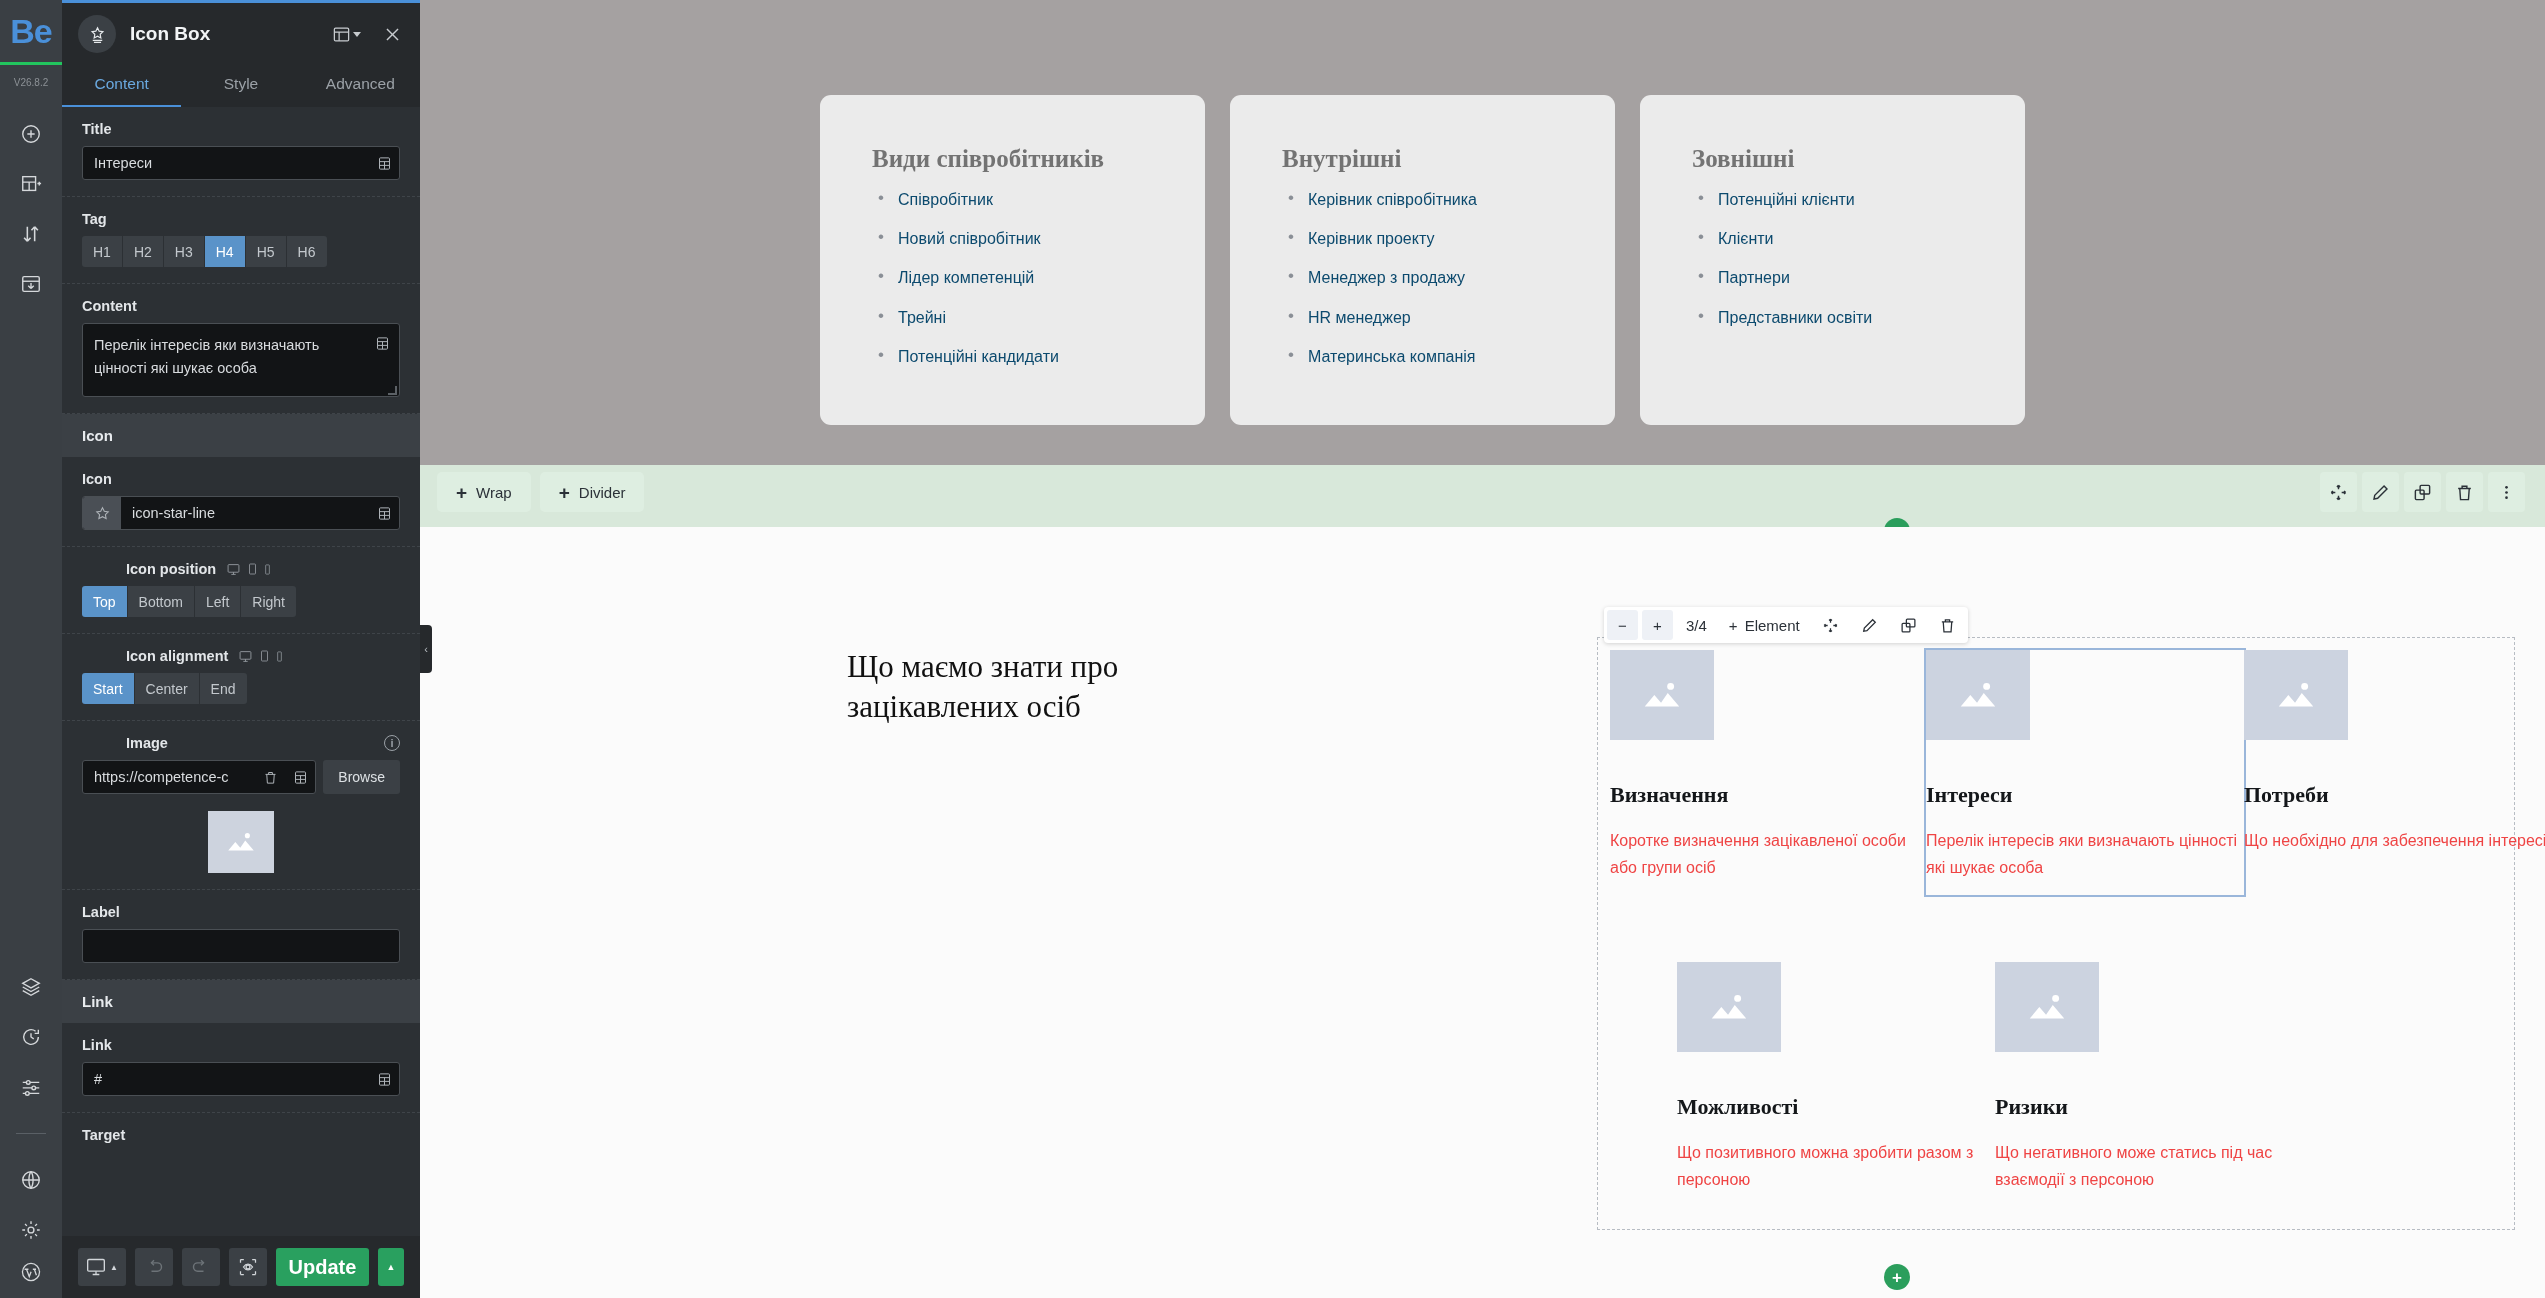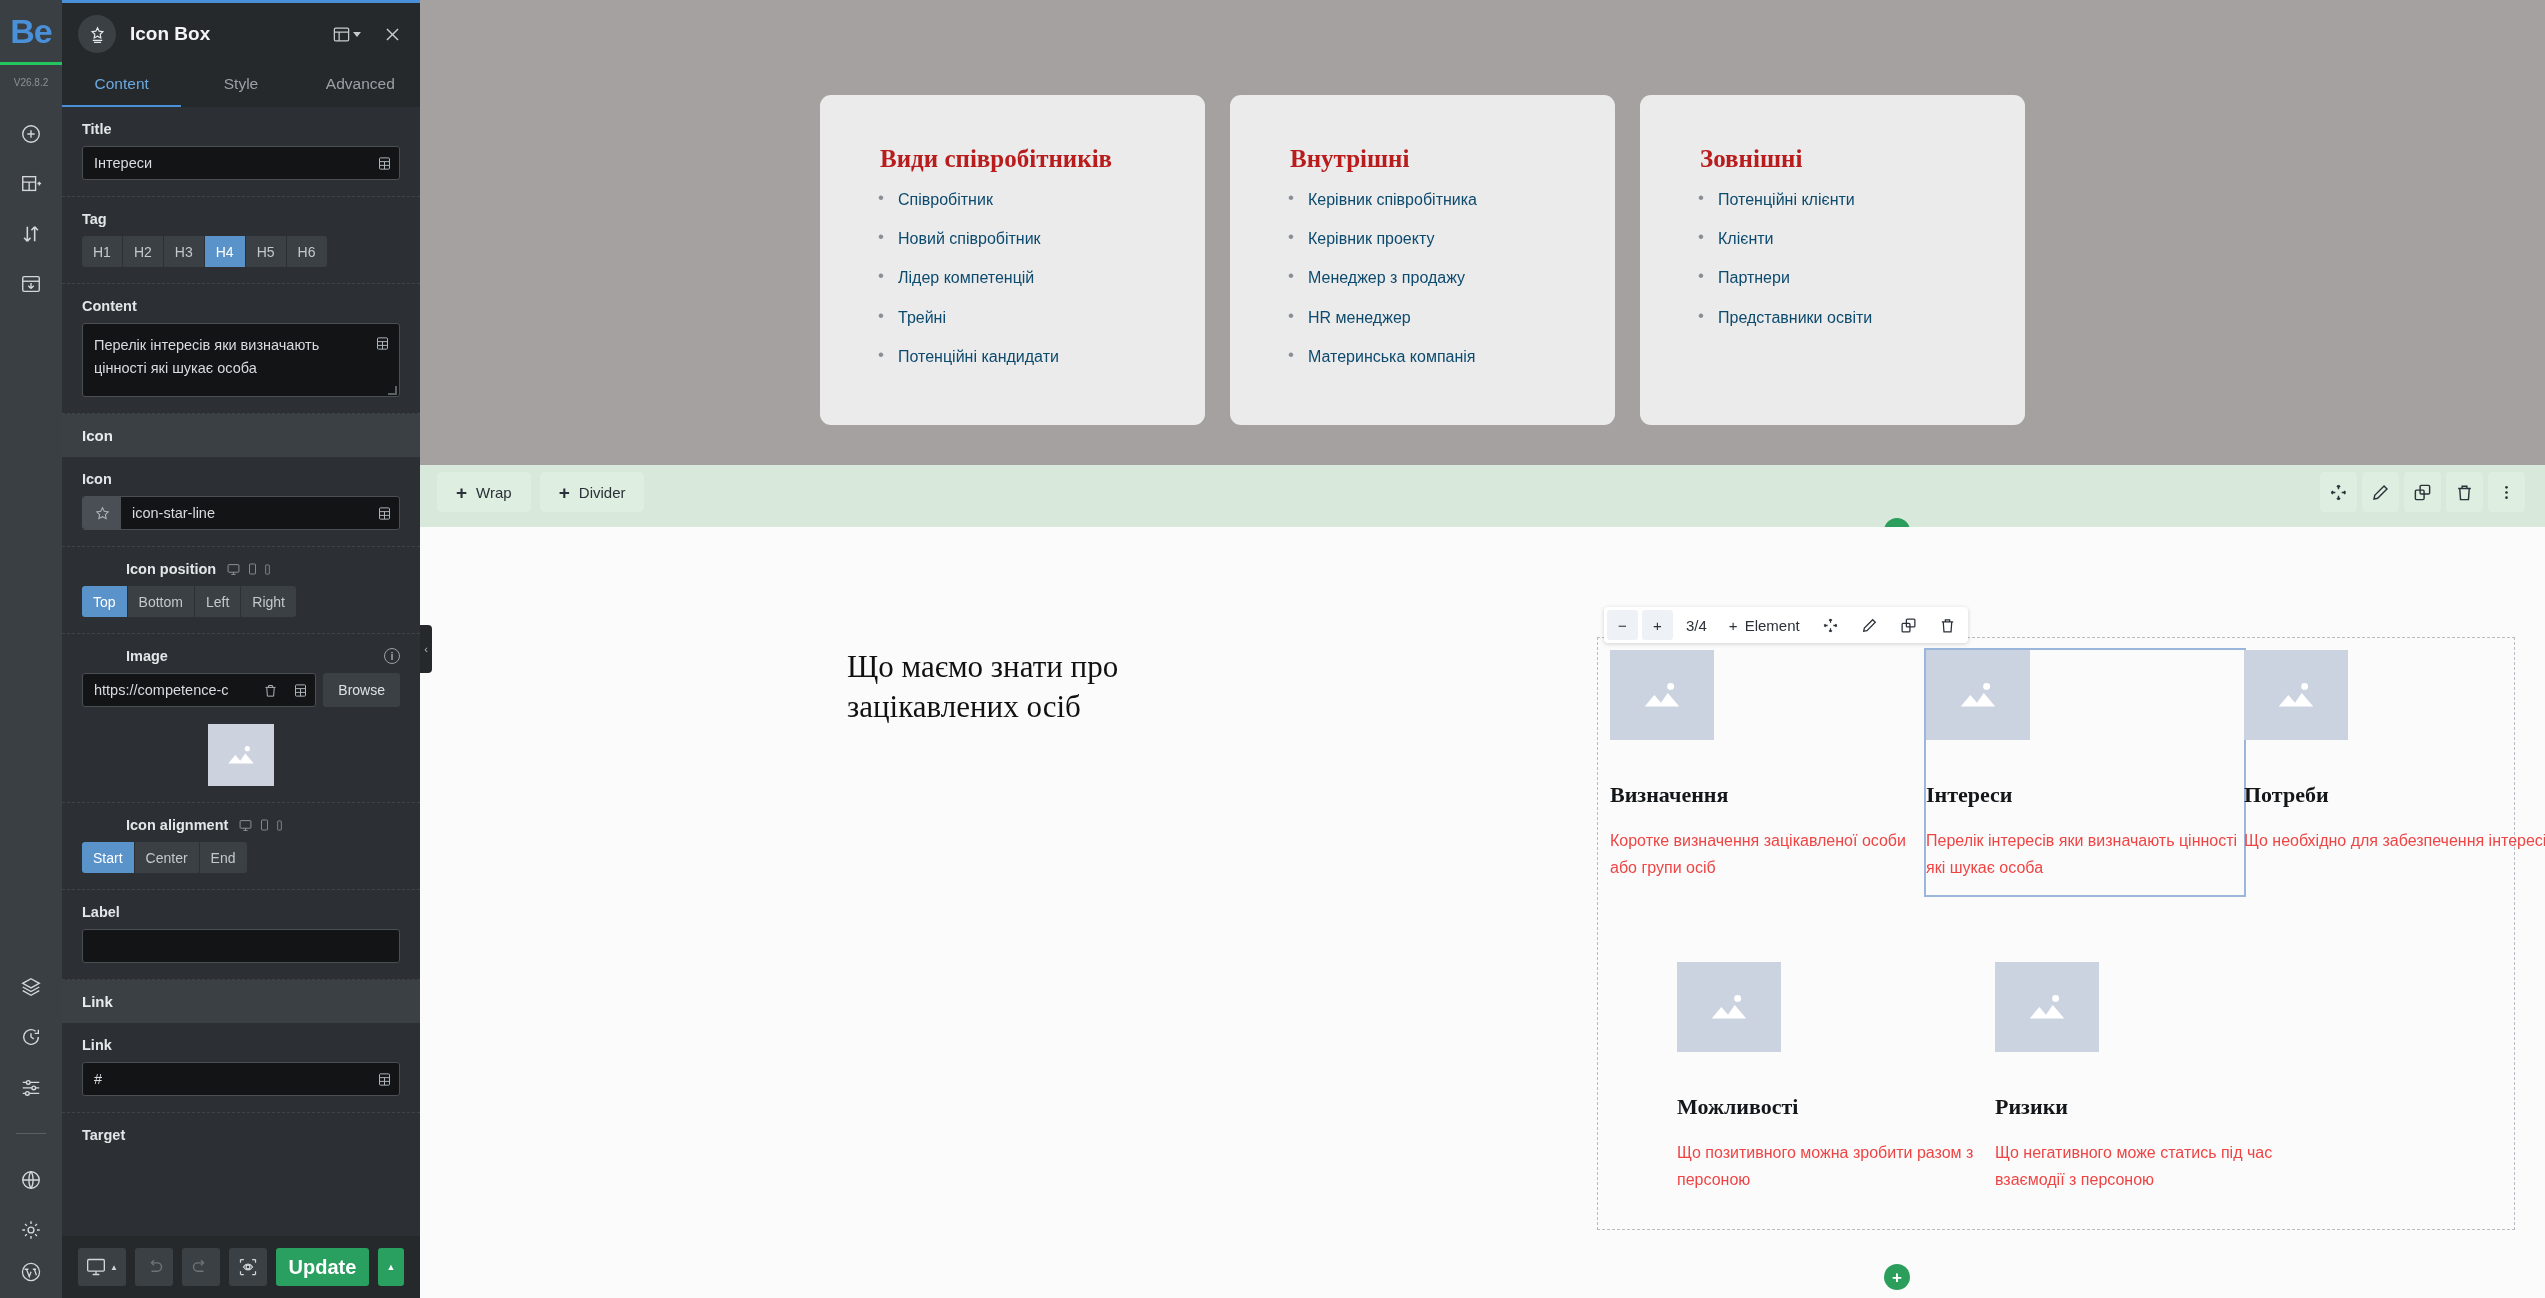--- a/index.html
+++ b/index.html
@@ -159,22 +159,22 @@
     background: #a5a1a1;
   }
   .cards-wrap {
     position: absolute; left: 400px; top: 95px; display: flex; gap: 25px;
   }
   .card {
     width: 385px; height: 330px; background: #ebebeb; border-radius: 11px;
     padding: 50px 45px 0 52px;
   }
   .card h3 {
-    font-family: "Liberation Serif", serif; font-size: 25px; color: #b91c1c;
-    font-weight: bold; margin-bottom: 17px; margin-left: 8px;
+    font-family: "Liberation Serif", serif; font-size: 25px; color: #737373;
+    font-weight: bold; margin-bottom: 17px;
   }
   .card ul { list-style: none; }
   .card li {
     font-size: 16px; color: #0c4a6e; padding-left: 26px; position: relative;
     margin-bottom: 20px; line-height: 1.2;
   }
   .card li:before {
     content: "•"; position: absolute; left: 6px; top: -2px;
     font-size: 17px; color: #8a8f96;
   }
@@ -442,20 +442,43 @@
             <svg width="7" height="11" viewBox="0 0 12 24" fill="none" stroke="currentColor" stroke-width="1.6">
                 <rect x="2" y="2" width="8" height="20" rx="1.2"></rect>
               </svg>
           </span>
         </div>
         <div class="seg">
           <div class="seg-item on">Top</div>
           <div class="seg-item">Bottom</div>
           <div class="seg-item">Left</div>
           <div class="seg-item">Right</div>
+        </div>
+      </div>
+
+      <div class="field">
+        <div class="field-label row">
+          <span>Icon alignment</span>
+          <span class="dev-icons">
+            <svg width="15" height="13" viewBox="0 0 24 24" fill="none" stroke="currentColor" stroke-width="1.6">
+                <rect x="2" y="3" width="20" height="14" rx="1.5"></rect>
+                <path d="M8 21h8M12 17v4"></path>
+              </svg>
+            <svg width="9" height="12" viewBox="0 0 16 24" fill="none" stroke="currentColor" stroke-width="1.6">
+                <rect x="2" y="2" width="12" height="20" rx="1.5"></rect>
+              </svg>
+            <svg width="7" height="11" viewBox="0 0 12 24" fill="none" stroke="currentColor" stroke-width="1.6">
+                <rect x="2" y="2" width="8" height="20" rx="1.2"></rect>
+              </svg>
+          </span>
+        </div>
+        <div class="seg">
+          <div class="seg-item on">Start</div>
+          <div class="seg-item">Center</div>
+          <div class="seg-item">End</div>
         </div>
       </div>
 
       <div class="field">
         <div class="field-label row" style="justify-content:space-between">
           <span>Image</span>
           <span class="help-i">i</span>
         </div>
         <div class="img-row">
           <div class="inp">
@@ -477,43 +500,20 @@
         <div class="thumb">
           <svg viewBox="0 0 24 20" fill="#fff">
               <path d="M2 2h20v16H2z" fill="none"></path>
               <path d="M3 16l5-6 3.5 4L15 9l6 7z"></path>
               <circle cx="16.5" cy="5.5" r="1.8"></circle>
             </svg>
         </div>
       </div>
 
       <div class="field">
-        <div class="field-label row">
-          <span>Icon alignment</span>
-          <span class="dev-icons">
-            <svg width="15" height="13" viewBox="0 0 24 24" fill="none" stroke="currentColor" stroke-width="1.6">
-                <rect x="2" y="3" width="20" height="14" rx="1.5"></rect>
-                <path d="M8 21h8M12 17v4"></path>
-              </svg>
-            <svg width="9" height="12" viewBox="0 0 16 24" fill="none" stroke="currentColor" stroke-width="1.6">
-                <rect x="2" y="2" width="12" height="20" rx="1.5"></rect>
-              </svg>
-            <svg width="7" height="11" viewBox="0 0 12 24" fill="none" stroke="currentColor" stroke-width="1.6">
-                <rect x="2" y="2" width="8" height="20" rx="1.2"></rect>
-              </svg>
-          </span>
-        </div>
-        <div class="seg">
-          <div class="seg-item on">Start</div>
-          <div class="seg-item">Center</div>
-          <div class="seg-item">End</div>
-        </div>
-      </div>
-
-      <div class="field">
         <div class="field-label">Label</div>
         <div class="inp">
           <div class="inp-txt"></div>
         </div>
       </div>
 
       <div class="section-head">Link</div>
 
       <div class="field">
         <div class="field-label">Link</div>

